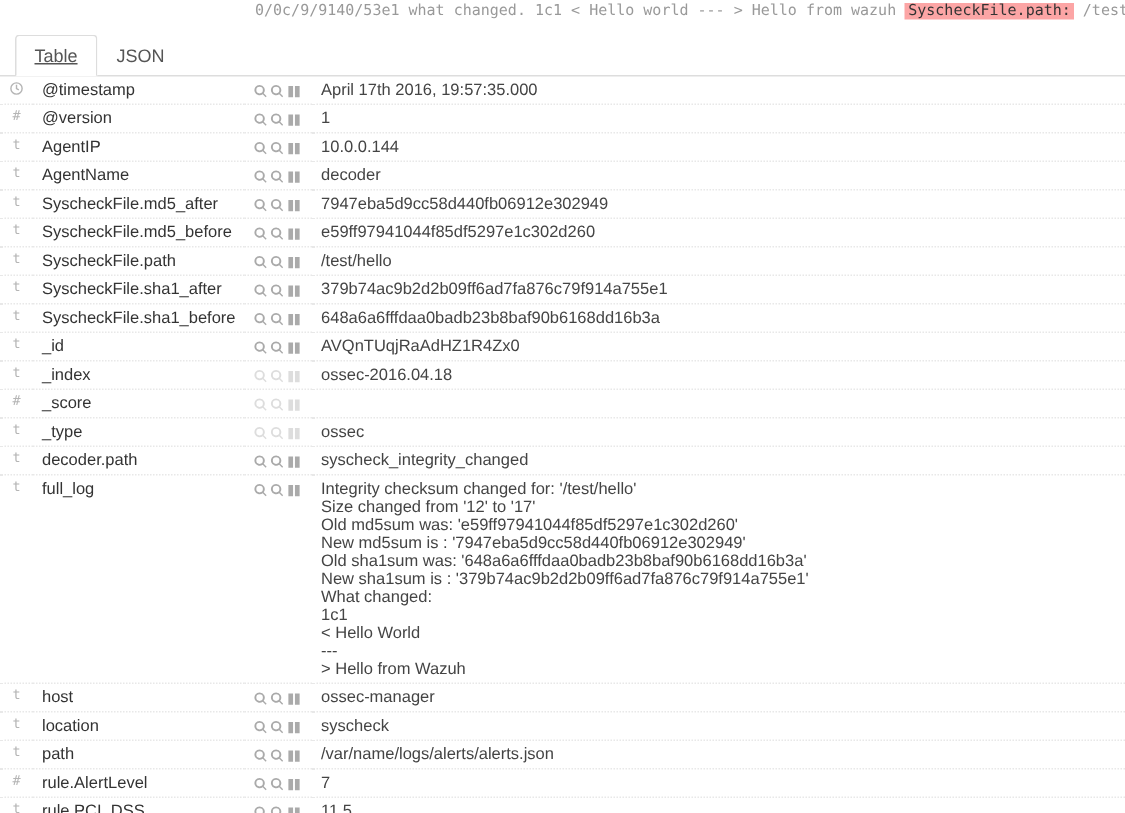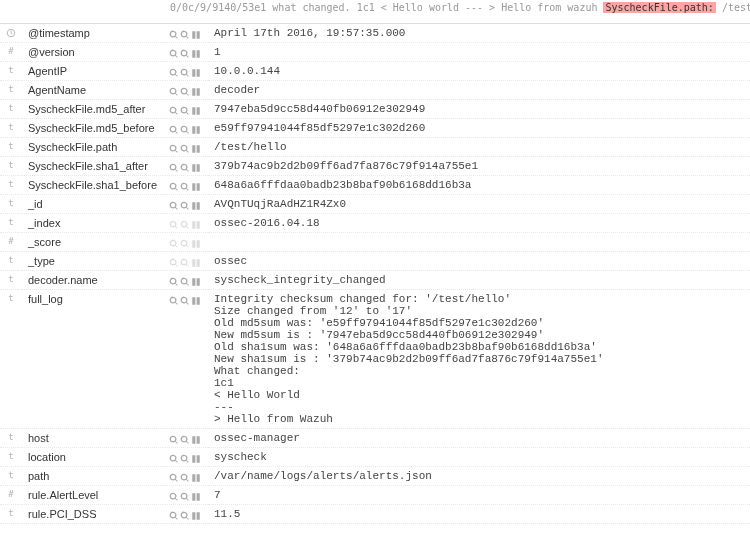--- a/index.html
+++ b/index.html
@@ -11,32 +11,36 @@
 .tab.active { border: 1px solid #ddd; border-bottom: 1px solid #fff; margin-bottom: -1px; background: #fff; border-radius: 3px 3px 0 0; text-decoration: underline; }
 .spacer { flex: 1; }
 .link { color: #0079c1; font-size: 11px; text-decoration: underline; cursor: pointer; padding: 0 8px 4px 0; }
 table { width: 100%; border-collapse: collapse; font-size: 11px; }
 tr { border-bottom: 1px dotted #e8e8e8; }
 td { padding: 3px 6px; vertical-align: top; }
 td.type-col { width: 14px; color: #b5b5b5; font-size: 9px; text-align: center; font-family: monospace; }
 td.name-col { width: 132px; color: #333; white-space: nowrap; font-size: 11px; }
 td.actions-col { width: 44px; white-space: nowrap; color: #aaa; }
 td.actions-col.disabled { color: #ddd; }
-td.value-col { font-family: Liberation Mono, monospace; font-size: 11px; color: #444; white-space: pre; }
+td.value-col { font-family: Liberation Sans, sans-serif; font-size: 11px; color: #444; white-space: pre; }
 .ico { display: inline-block; width: 10px; height: 10px; line-height: 10px; text-align: center; font-size: 9px; margin-right: 1px; cursor: pointer; }
 svg.ico-svg { width: 10px; height: 10px; vertical-align: middle; fill: currentColor; }
 </style>
 </head>
 <body>
 
 <div class="top-partial">
   <span>0/0c/9/9140/53e1   what changed. 1c1 &lt; Hello world --- &gt; Hello from wazuh  </span><span class="hl">SyscheckFile.path:</span><span> /test/hello</span>
 </div>
 
 <div class="tabs">
+  <div id="tabs-container" style="display: flex;">
+      <div class="tab active">Table</div>
+      <div class="tab">JSON</div>
+    </div>
   <div class="spacer"></div>
 </div>
 
 <table>
   <tbody id="rows-body">
       <tr>
         <td class="type-col"><svg class="ico-svg" viewBox="0 0 16 16">
             <circle cx="8" cy="8" r="6" fill="none" stroke="currentColor" stroke-width="1.5"></circle>
             <path d="M8 4v4l2.5 1.5" fill="none" stroke="currentColor" stroke-width="1.5"></path>
           </svg></td>
@@ -189,21 +193,21 @@
               <path d="M6.5 1a5.5 5.5 0 014.38 8.82l3.15 3.15-1.06 1.06-3.15-3.15A5.5 5.5 0 116.5 1zm0 2a3.5 3.5 0 100 7 3.5 3.5 0 000-7z"></path>
             </svg></span><span class="ico"><svg class="ico-svg" viewBox="0 0 16 16">
               <path d="M6.5 1a5.5 5.5 0 014.38 8.82l3.15 3.15-1.06 1.06-3.15-3.15A5.5 5.5 0 116.5 1zm0 2a3.5 3.5 0 100 7 3.5 3.5 0 000-7z"></path>
             </svg></span><span class="ico"><svg class="ico-svg" viewBox="0 0 16 16">
               <path d="M2 2h5v12H2zM9 2h5v12H9z"></path>
             </svg></span></td>
         <td class="value-col">ossec</td>
       </tr>
       <tr>
         <td class="type-col">t</td>
-        <td class="name-col">decoder.name</td>
+        <td class="name-col">decoder.path</td>
         <td class="actions-col"><span class="ico"><svg class="ico-svg" viewBox="0 0 16 16">
               <path d="M6.5 1a5.5 5.5 0 014.38 8.82l3.15 3.15-1.06 1.06-3.15-3.15A5.5 5.5 0 116.5 1zm0 2a3.5 3.5 0 100 7 3.5 3.5 0 000-7z"></path>
             </svg></span><span class="ico"><svg class="ico-svg" viewBox="0 0 16 16">
               <path d="M6.5 1a5.5 5.5 0 014.38 8.82l3.15 3.15-1.06 1.06-3.15-3.15A5.5 5.5 0 116.5 1zm0 2a3.5 3.5 0 100 7 3.5 3.5 0 000-7z"></path>
             </svg></span><span class="ico"><svg class="ico-svg" viewBox="0 0 16 16">
               <path d="M2 2h5v12H2zM9 2h5v12H9z"></path>
             </svg></span></td>
         <td class="value-col">syscheck_integrity_changed</td>
       </tr>
       <tr>

